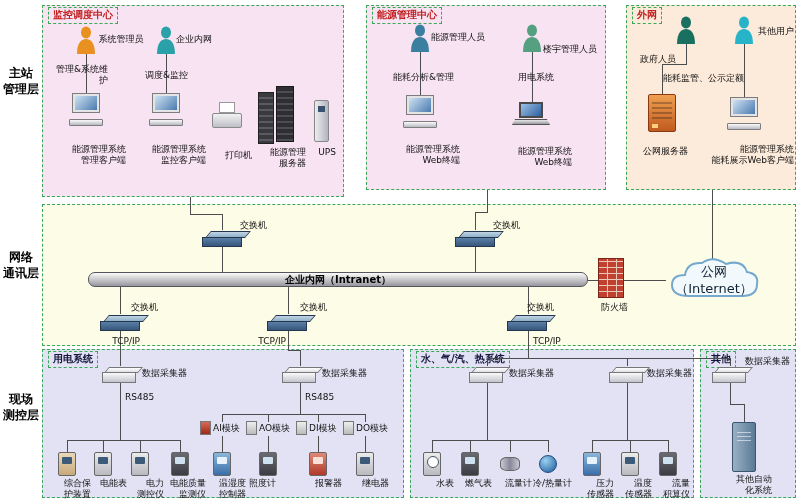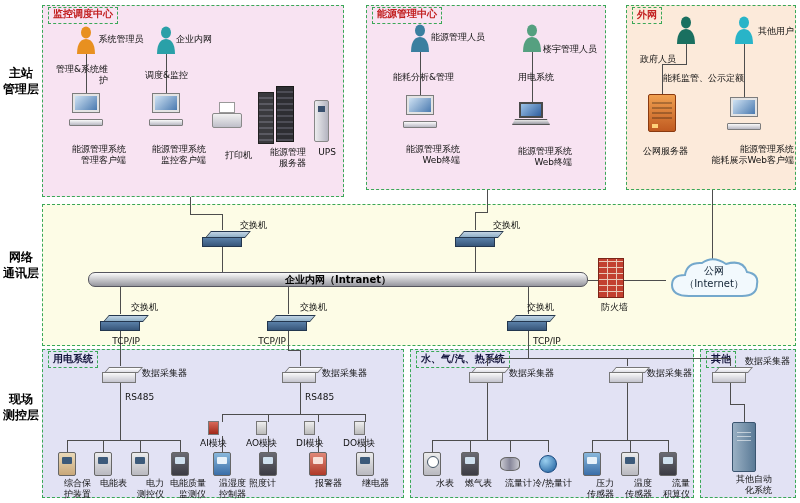--- a/index.html
+++ b/index.html
@@ -6,21 +6,21 @@
   #stage{position:relative;width:800px;height:503px;background:#fff;overflow:hidden;
          font-family:"DejaVu Sans",sans-serif;}
   
   .zone{position:absolute;border:1px dashed #3aa857;box-sizing:border-box;}
   .z-pink{background:#f8e3f2;}
   .z-orange{background:#fceada;}
   .z-band{background:#fdfce6;}
   .z-lav{background:#e2e2f4;}
   .box-title{position:absolute;font-size:10px;font-weight:bold;line-height:1.25;
              padding:1px 4px;border:1px dashed #3aa857;white-space:nowrap;}
-  .t-red{color:#c22020;background:#f8e3f2;font-family:Liberation Mono, monospace;}
+  .t-red{color:#c22020;background:#f8e3f2;}
   .t-redo{color:#c22020;background:#fceada;}
   .t-dark{color:#14143c;background:#e2e2f4;}
   
   .lbl{position:absolute;font-size:9px;line-height:1.25;color:#111;text-align:center;
        white-space:pre-line;}
   .layer-lbl{position:absolute;font-size:12px;font-weight:bold;color:#000;width:42px;
              text-align:center;white-space:pre-line;line-height:1.3;}
   
   #wires{position:absolute;left:0;top:0;z-index:2;}
   .node{position:absolute;z-index:3;}
@@ -83,30 +83,30 @@
   .f-blue{background:linear-gradient(#8ab8dc,#3a6ea8);}  .f-blue::before{background:#e8f2fa;}
   .f-red{background:linear-gradient(#e08878,#b03a28);}   .f-red::before{background:#f8e0d8;}
   .f-round::before{left:3px;top:3px;width:10px;height:10px;right:auto;border-radius:50%;
     background:#fff;border:1px solid #456;}
   .f-ball{width:18px;height:18px;border-radius:50%;border:1px solid #1a4a80;
     background:radial-gradient(circle at 35% 30%,#9ad0f0,#1a5a9a);}
   .f-ball::before{display:none;}
   .f-cyl{width:20px;height:14px;margin-top:5px;border-radius:7px/5px;
     background:linear-gradient(90deg,#c8c8d0,#87879a,#c8c8d0);}
   .f-cyl::before{display:none;}
-  .mod{position:absolute;z-index:3;display:flex;align-items:center;gap:2px;font-size:9px;color:#111;flex-direction:column;}
+  .mod{position:absolute;z-index:3;display:flex;align-items:center;gap:2px;font-size:9px;color:#111;}
   .mod-ico{display:inline-block;width:11px;height:14px;box-sizing:border-box;border:1px solid #777;
     background:linear-gradient(#eee,#bbb);}
   .m-red{background:linear-gradient(#d86858,#a02818);}
   .bar{position:absolute;z-index:3;left:88px;top:272px;width:500px;height:15px;box-sizing:border-box;
     background:linear-gradient(#fbfbfb,#96969e);border:1px solid #55555e;border-radius:7px;
     font-size:10px;font-weight:bold;color:#000;text-align:center;line-height:13px;}
   .cloud{position:absolute;z-index:3;left:664px;top:254px;width:100px;height:52px;}
   .cloud-text{position:absolute;z-index:4;left:664px;top:264px;width:100px;text-align:center;
-    font-size:10px;line-height:1.3;color:#123;white-space:pre-line;}
+    font-size:13px;line-height:1.3;color:#123;white-space:pre-line;}
 </style>
 </head>
 <body>
 
 <div id="stage">
 
   <div class="zone z-pink" style="left:42px;top:5px;width:302px;height:192px"></div>
   <div class="zone z-pink" style="left:366px;top:5px;width:240px;height:185px"></div>
   <div class="zone z-orange" style="left:626px;top:5px;width:170px;height:185px"></div>
   <div class="zone z-band" style="left:42px;top:204px;width:754px;height:142px"></div>

